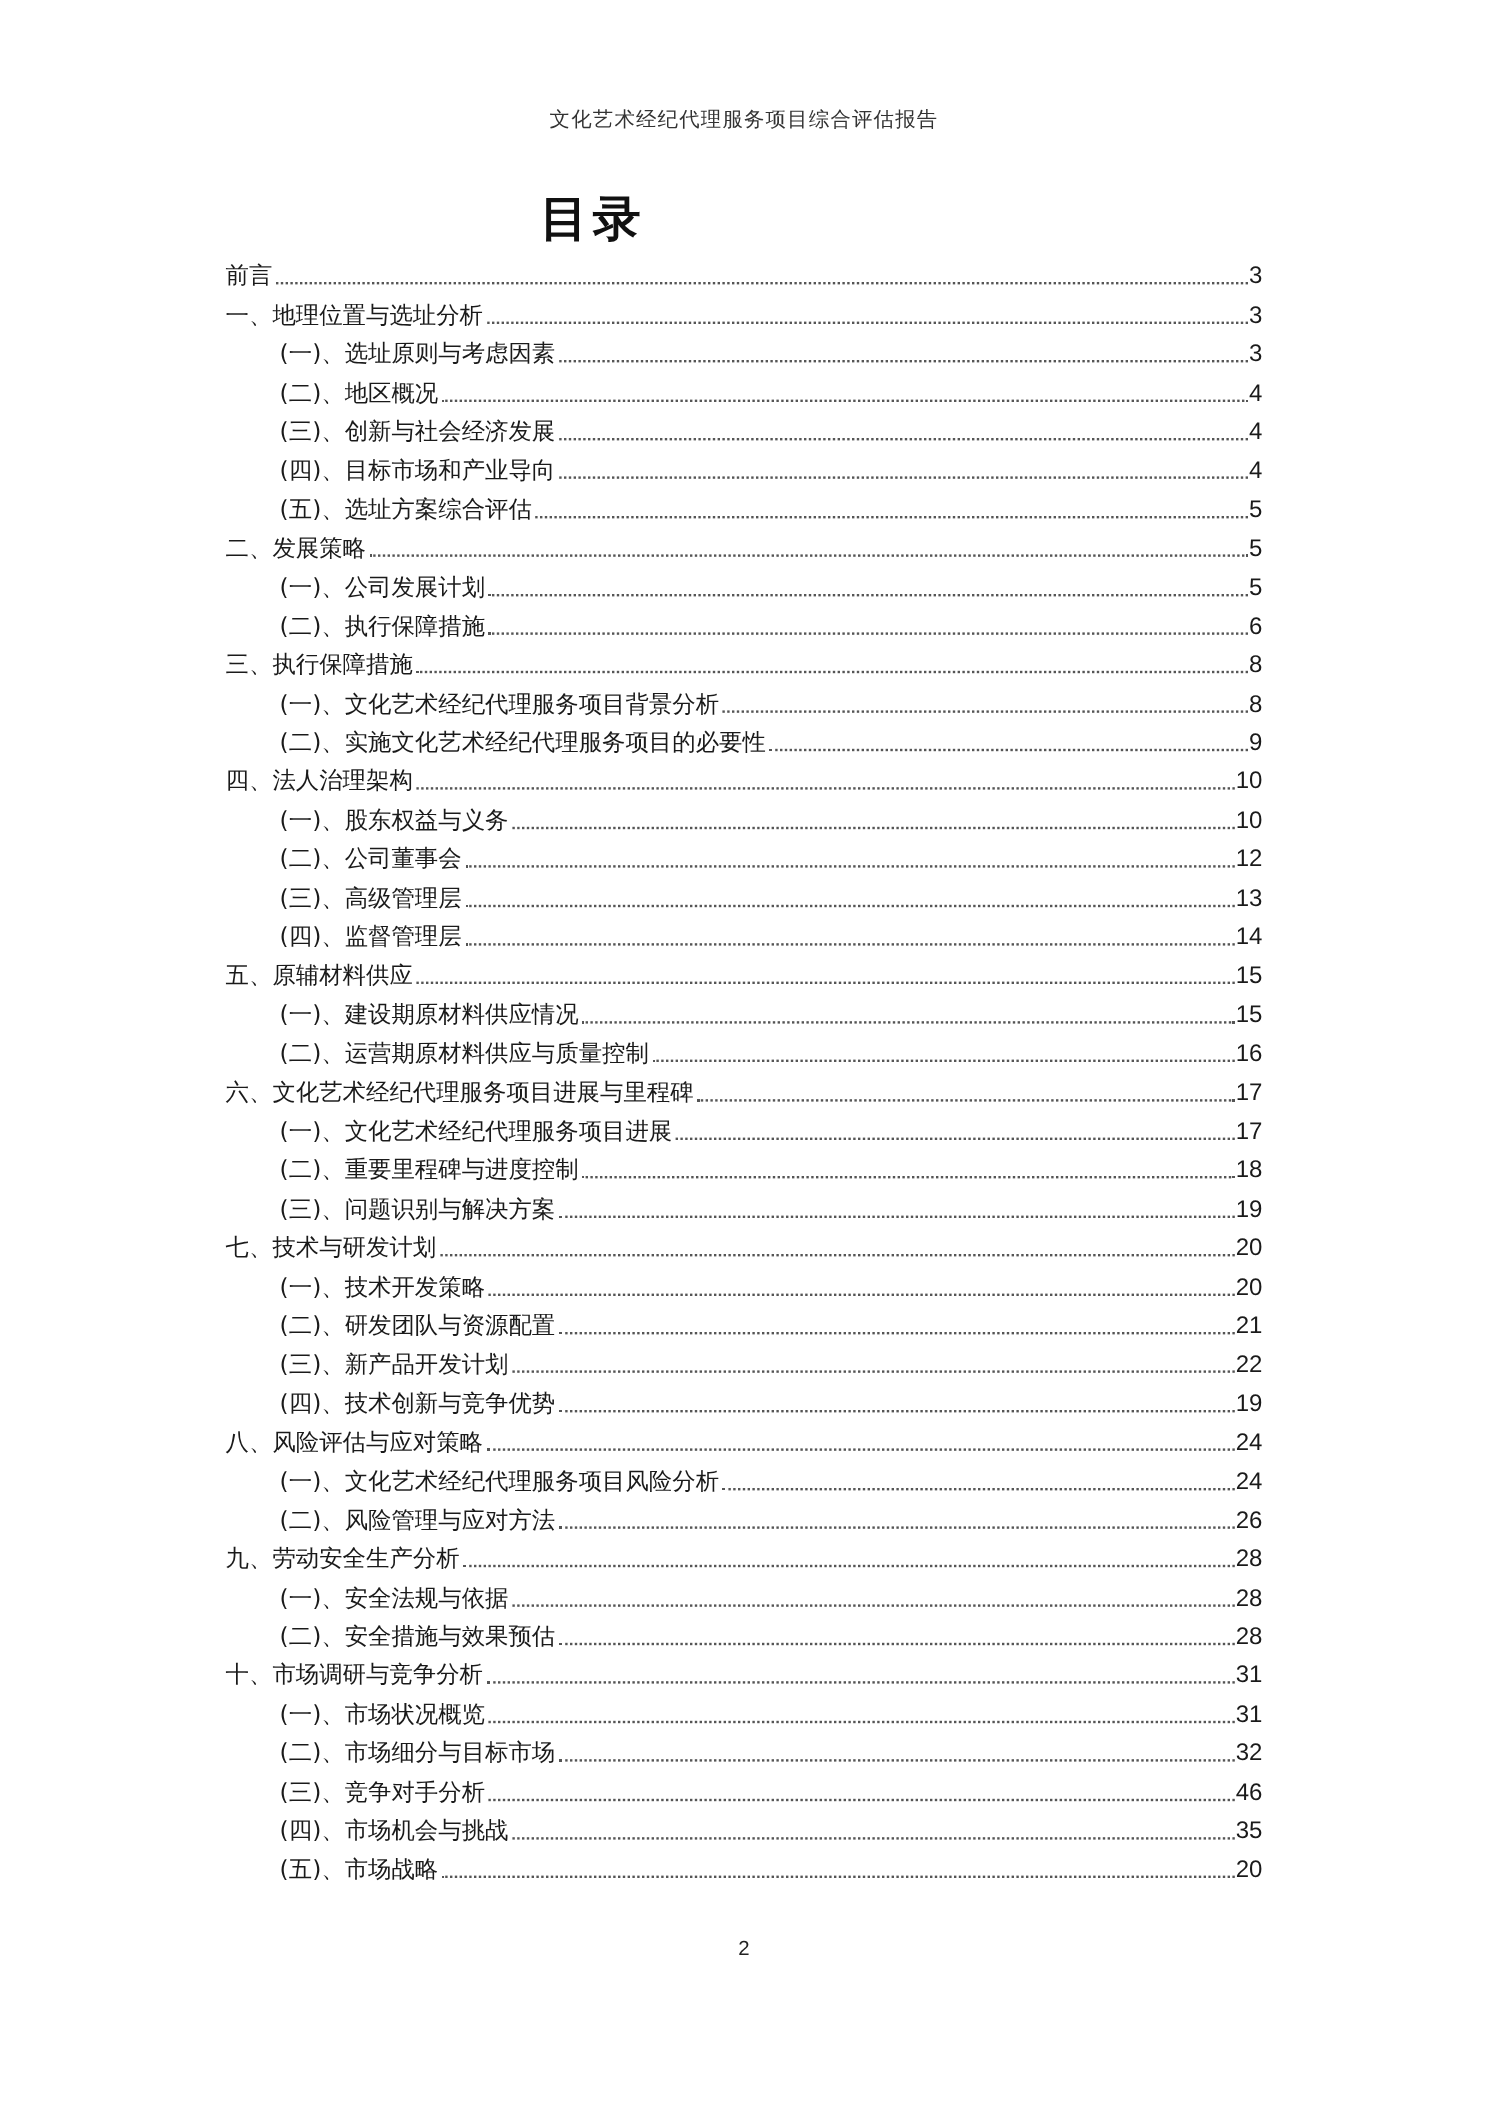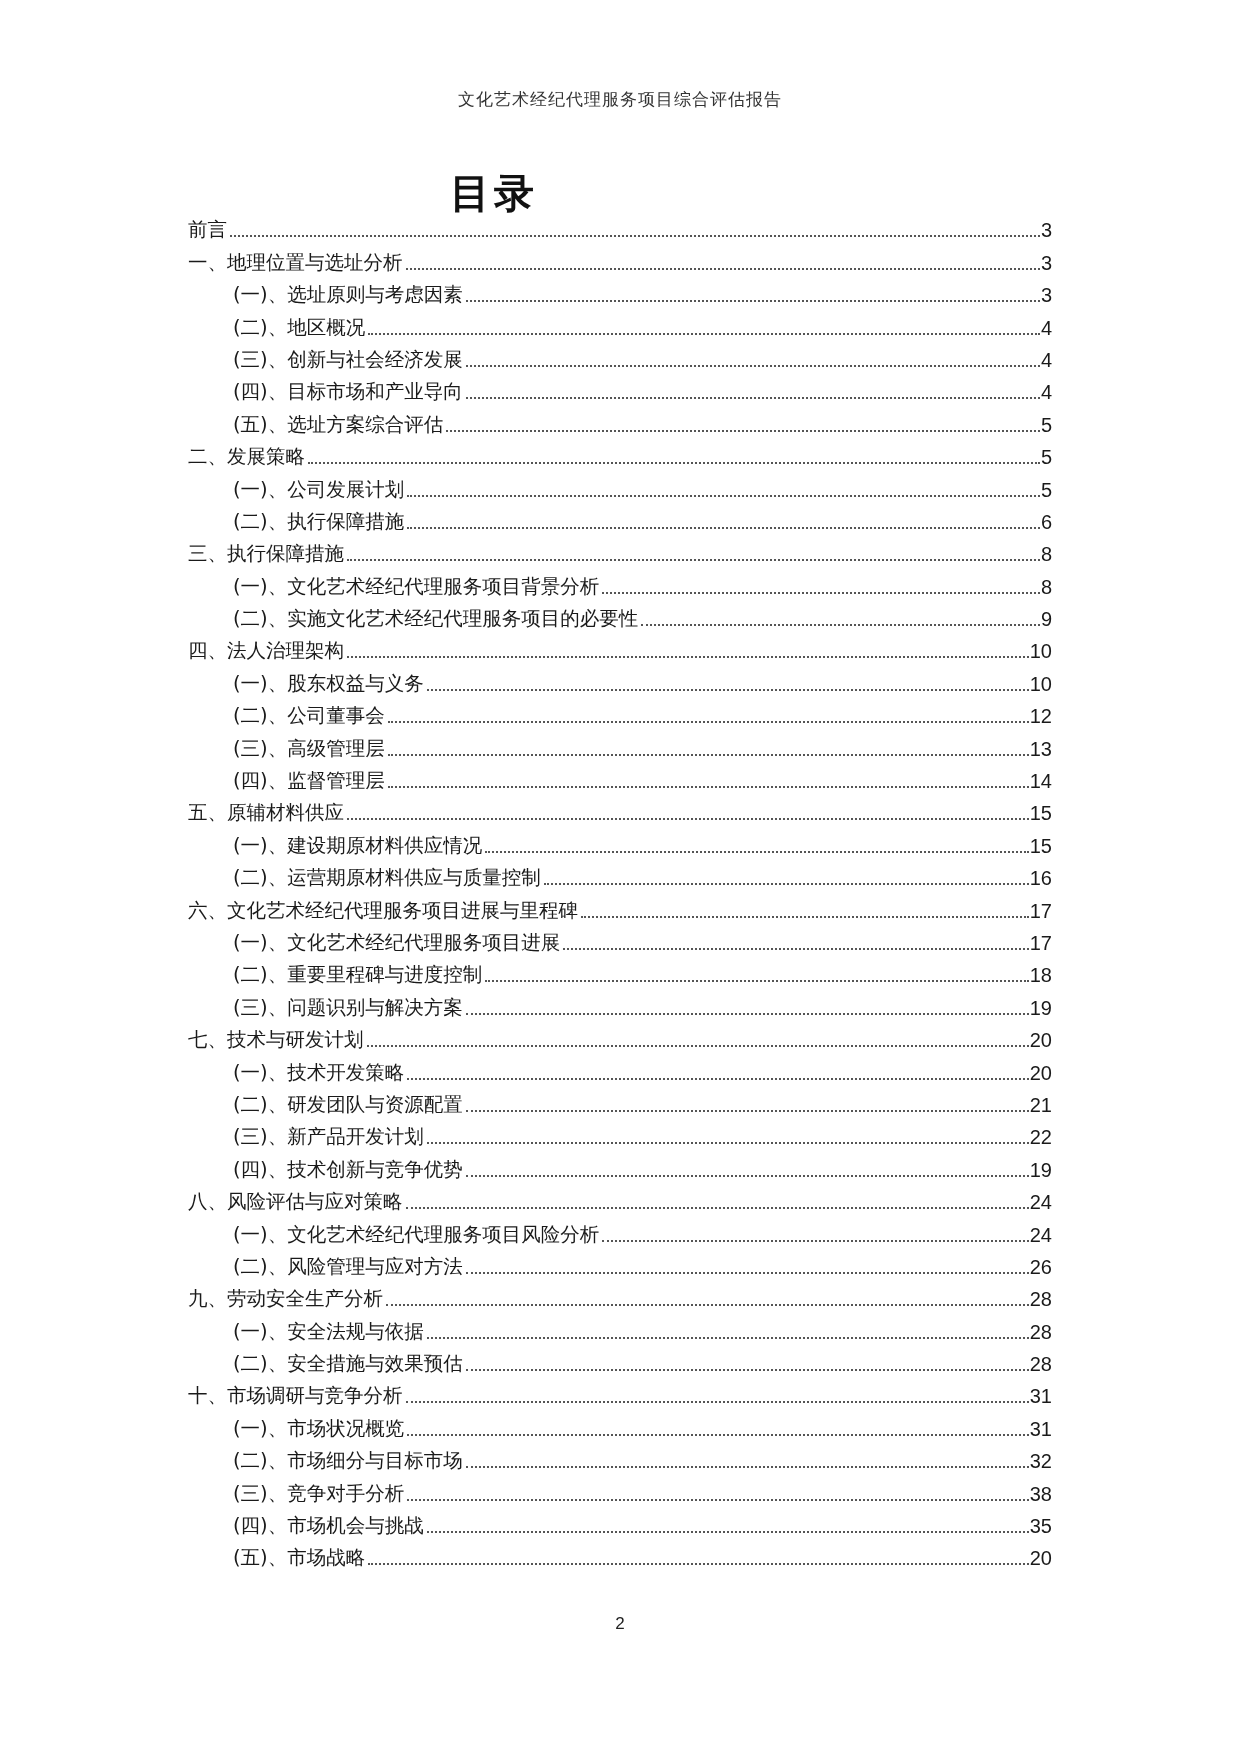--- a/index.html
+++ b/index.html
@@ -21,21 +21,21 @@
       left: 0;
       width: 1240px;
       text-align: center;
       font-size: 17px;
       letter-spacing: 1px;
       color: #333;
       font-family: "DejaVu Serif", "Liberation Serif", serif;
     }
     .toc-title {
       position: absolute;
-      top: 166px;
+      top: 155px;
       left: 0;
       width: 988px;
       text-align: center;
       font-size: 40px;
       font-weight: bold;
       letter-spacing: 4px;
       color: #111;
       font-family: "DejaVu Sans", sans-serif;
     }
     .toc {
@@ -287,21 +287,21 @@
       <span class="toc-page">31</span>
     </li>
     <li class="toc-entry level-2">
       <span class="toc-label">(二)、市场细分与目标市场</span>
       <span class="toc-leader"></span>
       <span class="toc-page">32</span>
     </li>
     <li class="toc-entry level-2">
       <span class="toc-label">(三)、竞争对手分析</span>
       <span class="toc-leader"></span>
-      <span class="toc-page">38</span>
+      <span class="toc-page">46</span>
     </li>
     <li class="toc-entry level-2">
       <span class="toc-label">(四)、市场机会与挑战</span>
       <span class="toc-leader"></span>
       <span class="toc-page">35</span>
     </li>
     <li class="toc-entry level-2">
       <span class="toc-label">(五)、市场战略</span>
       <span class="toc-leader"></span>
       <span class="toc-page">20</span>

